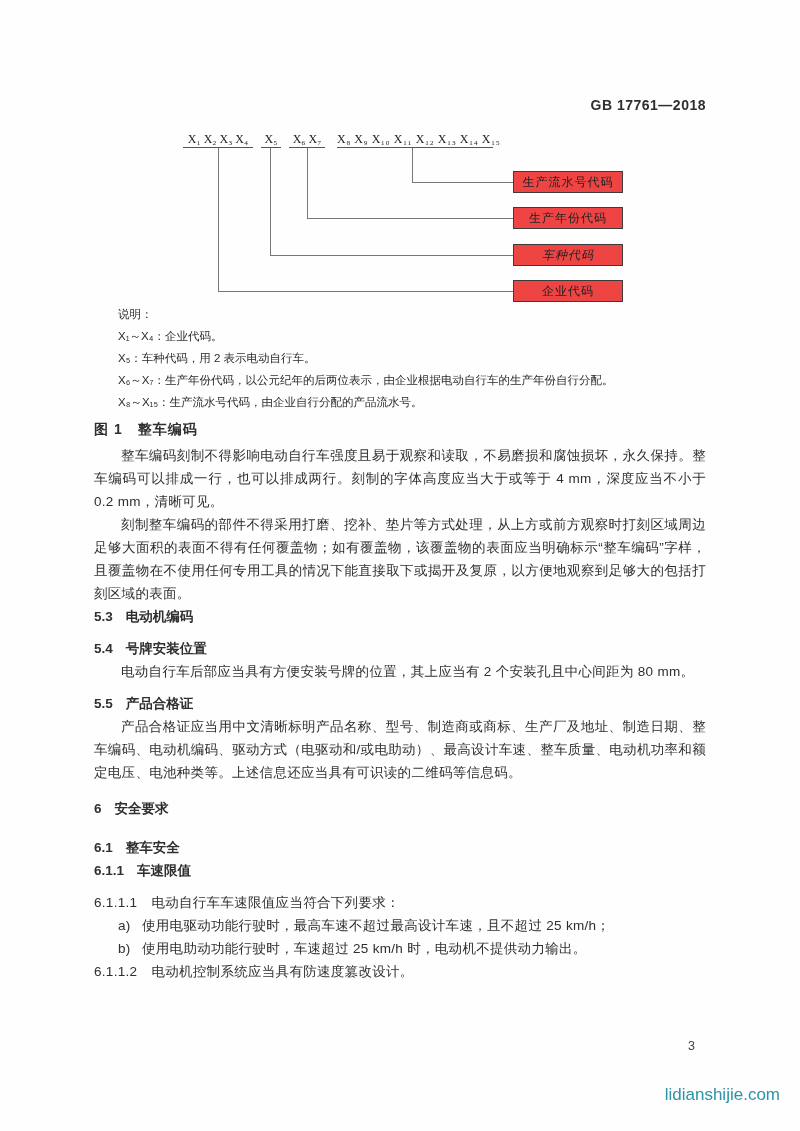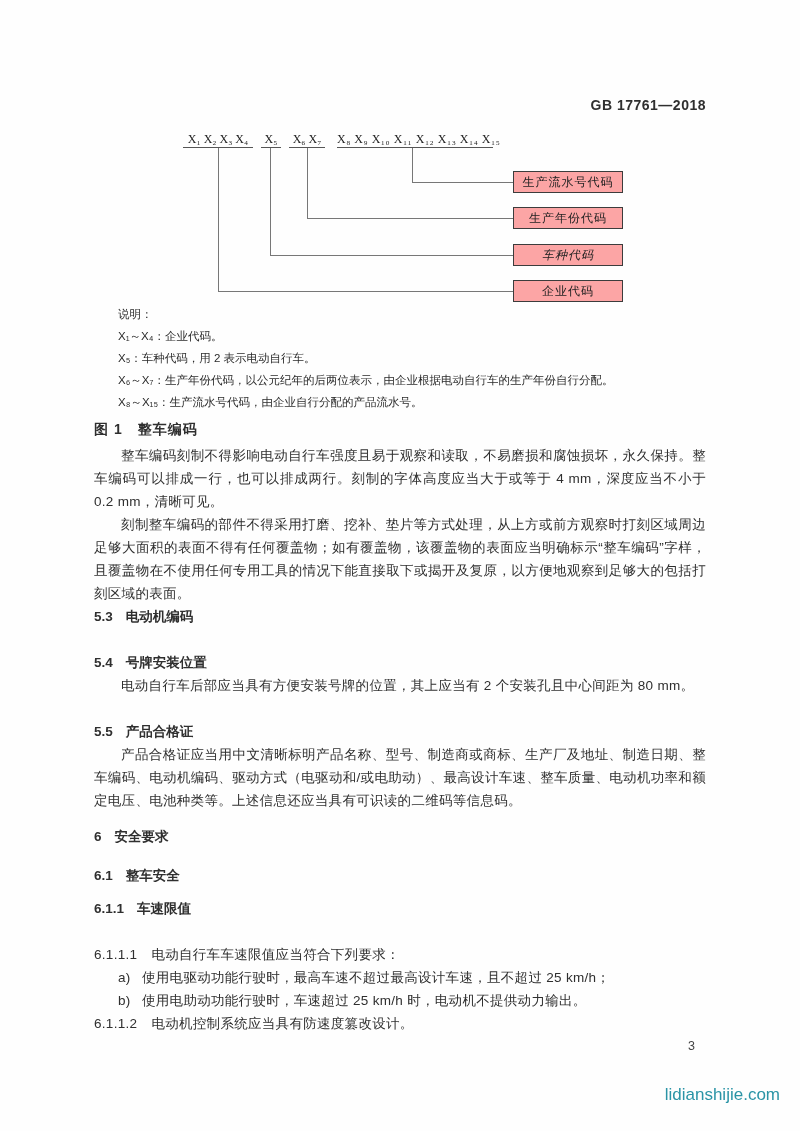--- a/index.html
+++ b/index.html
@@ -26,36 +26,36 @@
   .v2{left:270px;top:148px;height:107px;}
   .v3{left:307px;top:148px;height:70px;}
   .v4{left:412px;top:148px;height:34px;}
   .hline{position:absolute;height:1px;background:#777;}
   .h1{top:291px;left:218px;width:295px;}
   .h2{top:255px;left:270px;width:243px;}
   .h3{top:218px;left:307px;width:206px;}
   .h4{top:182px;left:412px;width:101px;}
   .dbox{
     position:absolute;left:513px;width:108px;height:20px;border:1px solid #3c3c3c;
-    font-size:12px;line-height:20px;text-align:center;letter-spacing:1px;color:#222;background:#fca5a5;
+    font-size:12px;line-height:20px;text-align:center;letter-spacing:1px;color:#222;background:#ef4444;
   }
   .b1{top:171px;}
   .b2{top:207px;}
   .b3{top:244px;font-style:italic;}
   .b4{top:280px;}
   
   .content{position:absolute;left:94px;top:303px;width:612px;}
   .legend{font-size:11.5px;line-height:22px;padding-left:24px;color:#2b2b2b;}
   .legend div{white-space:nowrap;}
   .fig-caption{margin-top:6px;font-size:14px;font-weight:bold;text-align:left;line-height:20px;letter-spacing:1px;}
   p.body{margin:0;font-size:13.5px;line-height:23px;text-align:justify;text-indent:27px;letter-spacing:.3px;}
   p.p1{margin-top:5px;}
   .sec{font-size:13.5px;font-weight:bold;line-height:23px;}
   .sec .num{margin-right:13px;font-weight:bold;}
-  .mt5{}.mt9{margin-top:23px;}.mt13{margin-top:13px;}.mt16{margin-top:16px;}.mt10{margin-top:10px;}
+  .mt5{}.mt9{margin-top:9px;}.mt13{margin-top:13px;}.mt16{margin-top:16px;}.mt10{}
   .clause{font-size:13.5px;line-height:23px;text-align:justify;letter-spacing:.3px;}
   .clause .num{margin-right:14px;}
   .list-item{position:relative;font-size:13.5px;line-height:23px;padding-left:48px;letter-spacing:.3px;}
   .list-item .marker{position:absolute;left:24px;top:0;}
   
   .pagenum{position:absolute;top:1039px;right:105px;font-size:12.5px;color:#444;}
   .watermark{position:absolute;top:1085px;right:20px;font-size:17px;}
 </style>
 </head>
 <body>

